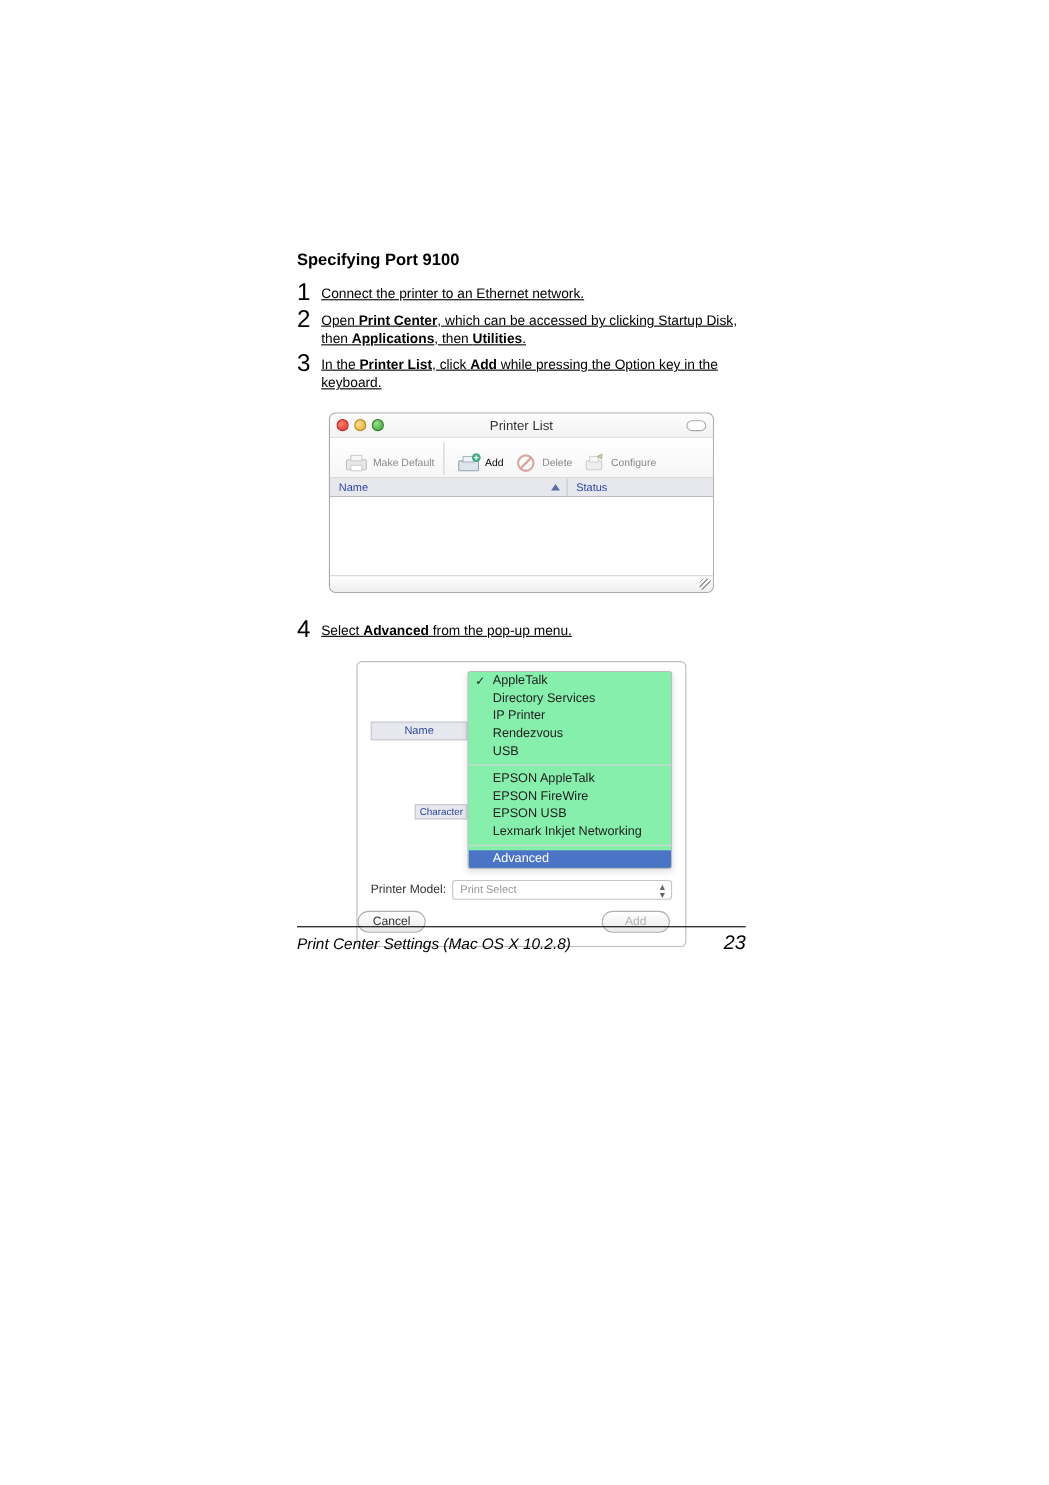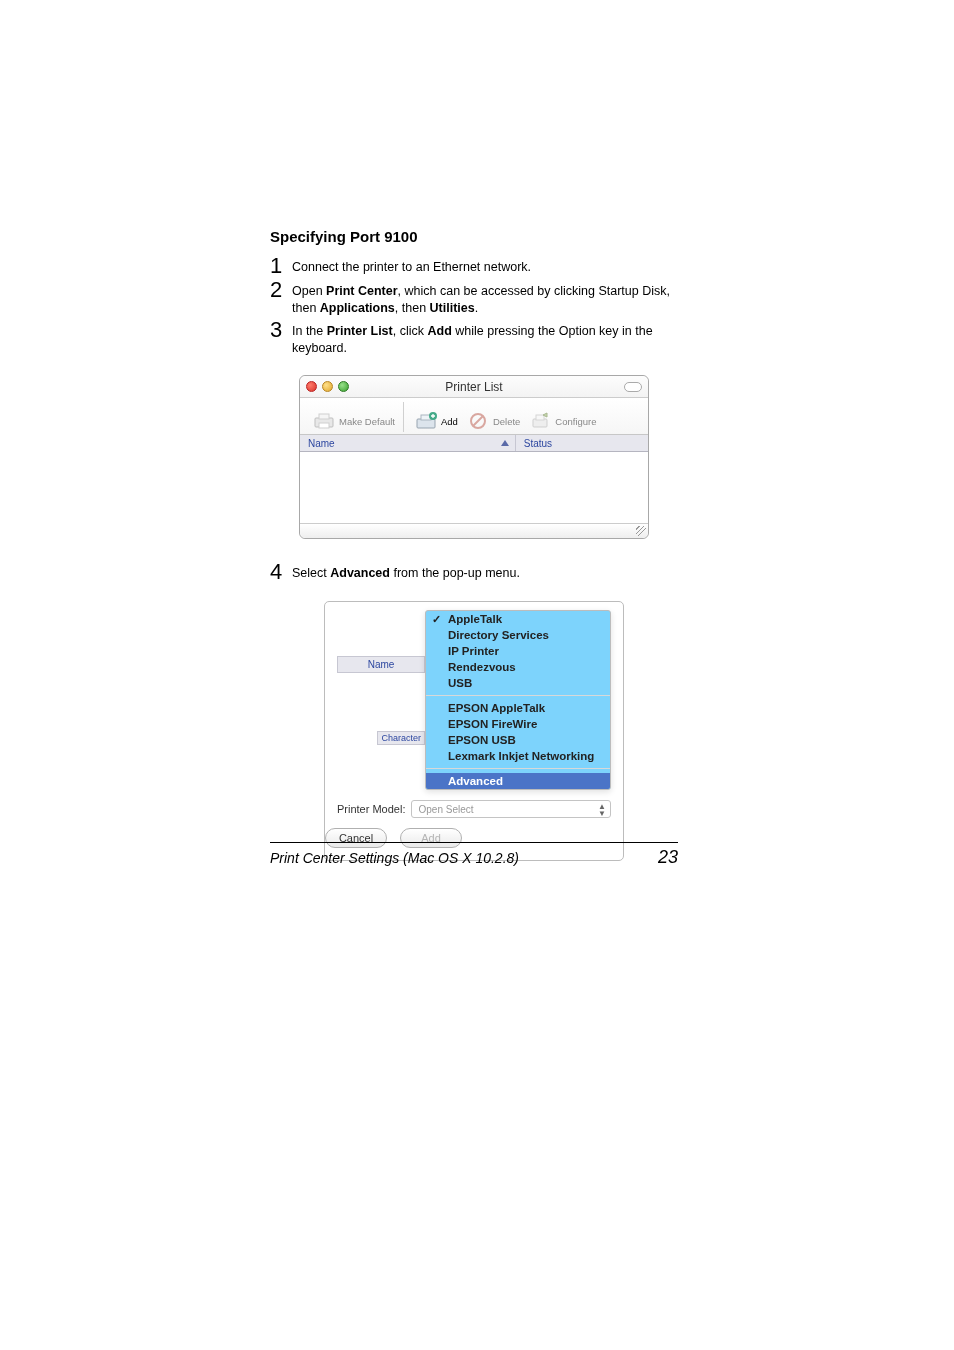--- a/index.html
+++ b/index.html
@@ -2,21 +2,21 @@
 <html><head>
 <meta charset="utf-8">
 <style>
   * { box-sizing: border-box; margin: 0; padding: 0; }
   html, body { width: 954px; height: 1350px; background: #fff; font-family: Arial, Helvetica, sans-serif; color: #000; }
   .page { position: relative; width: 954px; height: 1044px; padding: 228px 276px 0 270px; }
   .heading { font-size: 15px; font-weight: bold; margin-bottom: 10px; }
   .steps { list-style: none; }
   .step { display: flex; align-items: flex-start; margin-bottom: 2px; }
   .step .num { font-size: 22px; font-weight: normal; width: 22px; text-align: left; line-height: 22px; font-family: Arial, sans-serif; }
-  .step .text { font-size: 12.5px; line-height: 17px; padding-top: 4px; flex: 1; }
+  .step .text { font-size: 12.5px; line-height: 17px; padding-top: 4px; flex: 1; text-decoration: underline; }
   .step .text b { font-weight: bold; }
   .fig-wrap { display: flex; justify-content: center; margin: 18px 0 22px 0; }
 
   
   .win1 { width: 350px; border: 1px solid #a8a8a8; border-radius: 6px; background: #fff; }
   .win1-titlebar { display: flex; align-items: center; height: 22px; padding: 0 6px; border-bottom: 1px solid #ccc; background: linear-gradient(#fdfdfd,#f3f3f3); border-radius: 6px 6px 0 0; position: relative; }
   .tl-dots { display: flex; gap: 5px; }
   .tl-dot { width: 11px; height: 11px; border-radius: 50%; }
   .tl-red { background: radial-gradient(circle at 35% 35%, #ff7b6b, #d9342a); border: 1px solid #b22; }
   .tl-yellow { background: radial-gradient(circle at 35% 35%, #ffe08a, #e0a72c); border: 1px solid #b88420; }
@@ -38,30 +38,30 @@
   .resize { position: absolute; right: 2px; bottom: 2px; width: 10px; height: 10px; background:
     linear-gradient(135deg, transparent 0 2px, #999 2px 3px, transparent 3px 5px, #999 5px 6px, transparent 6px 8px, #999 8px 9px, transparent 9px); }
 
   
   .win2 { width: 300px; border: 1px solid #bcbcbc; border-radius: 5px; background: #fff; padding: 0 0 12px 0; }
   .win2-inner { padding: 8px 12px 0 12px; }
   .menu-row { display: flex; align-items: flex-start; }
   .menu-left { width: 88px; display: flex; flex-direction: column; align-items: stretch; padding-top: 46px; }
   .left-heading { background: #e7e7ee; border: 1px solid #c7c7d2; font-size: 10px; color: #2d47a0; text-align: center; padding: 2px 0; font-family: "Lucida Grande", Arial, sans-serif; }
   .char-label { align-self: flex-end; font-size: 9px; padding: 1px 3px; background: #e7e7ee; border: 1px solid #c7c7d2; color: #2d47a0; margin-top: 58px; font-family: "Lucida Grande", Arial, sans-serif; }
-  .menu-box { flex: 1; border: 1px solid #bcbcbc; background: #7dd3fc; border-radius: 3px; overflow: hidden; box-shadow: 0 2px 6px rgba(0,0,0,.12); font-weight: bold; }
+  .menu-box { flex: 1; border: 1px solid #bcbcbc; background: #86efac; border-radius: 3px; overflow: hidden; box-shadow: 0 2px 6px rgba(0,0,0,.12); }
   .menu-item { font-size: 11.5px; padding: 2px 10px 2px 22px; position: relative; font-family: "Lucida Grande", Arial, sans-serif; color: #222; }
   .menu-item.checked::before { content: "✓"; position: absolute; left: 6px; top: 2px; font-size: 11px; }
   .menu-divider { height: 1px; background: #d8d8d8; margin: 4px 0; }
   .menu-item.selected { background: #4b74c7; color: #fff; }
   .model-row { display: flex; align-items: center; gap: 6px; padding: 6px 12px 0 12px; margin-top: 4px; }
   .model-label { font-size: 11px; color: #333; font-family: "Lucida Grande", Arial, sans-serif; }
   .model-select { flex: 1; border: 1px solid #c4c4c4; border-radius: 3px; height: 18px; display: flex; align-items: center; padding: 0 18px 0 6px; font-size: 10px; color: #999; position: relative; background: #fff; font-family: "Lucida Grande", Arial, sans-serif; }
   .model-select .arrows { position: absolute; right: 4px; top: 2px; font-size: 8px; line-height: 7px; color: #666; }
-  .btn-row { display: flex; justify-content: flex-start; gap: 13px; padding: 10px 14px 0 0; }
+  .btn-row { display: flex; justify-content: space-between; gap: 13px; padding: 10px 14px 0 0; }
   .aqua-btn { min-width: 62px; height: 20px; border: 1px solid #b0b0b0; border-radius: 10px; background: linear-gradient(#fff,#eaeaea); font-size: 11px; display: flex; align-items: center; justify-content: center; font-family: "Lucida Grande", Arial, sans-serif; color: #333; }
   .aqua-btn.disabled { color: #b4b4b4; }
 
   .footer { position: absolute; left: 270px; right: 276px; bottom: 176px; }
   .footer-line { border-top: 1px solid #000; margin-bottom: 4px; }
   .footer-row { display: flex; justify-content: space-between; align-items: baseline; gap: 32px; }
   .footer-left { font-style: italic; font-size: 14px; }
   .footer-right { font-style: italic; font-size: 18px; }
 
   
@@ -190,21 +190,21 @@
             <div class="menu-item">EPSON USB</div>
             <div class="menu-item">Lexmark Inkjet Networking</div>
             <div class="menu-divider"></div>
             <div class="menu-item selected">Advanced</div>
           </div>
         </div>
       </div>
       <div class="model-row">
         <div class="model-label">Printer Model:</div>
         <div class="model-select">
-          <span>Open Select</span>
+          <span>Print Select</span>
           <span class="arrows">▲<br>▼</span>
         </div>
       </div>
       <div class="btn-row">
         <div class="aqua-btn">Cancel</div>
         <div class="aqua-btn disabled">Add</div>
       </div>
     </div>
   </div>
 

